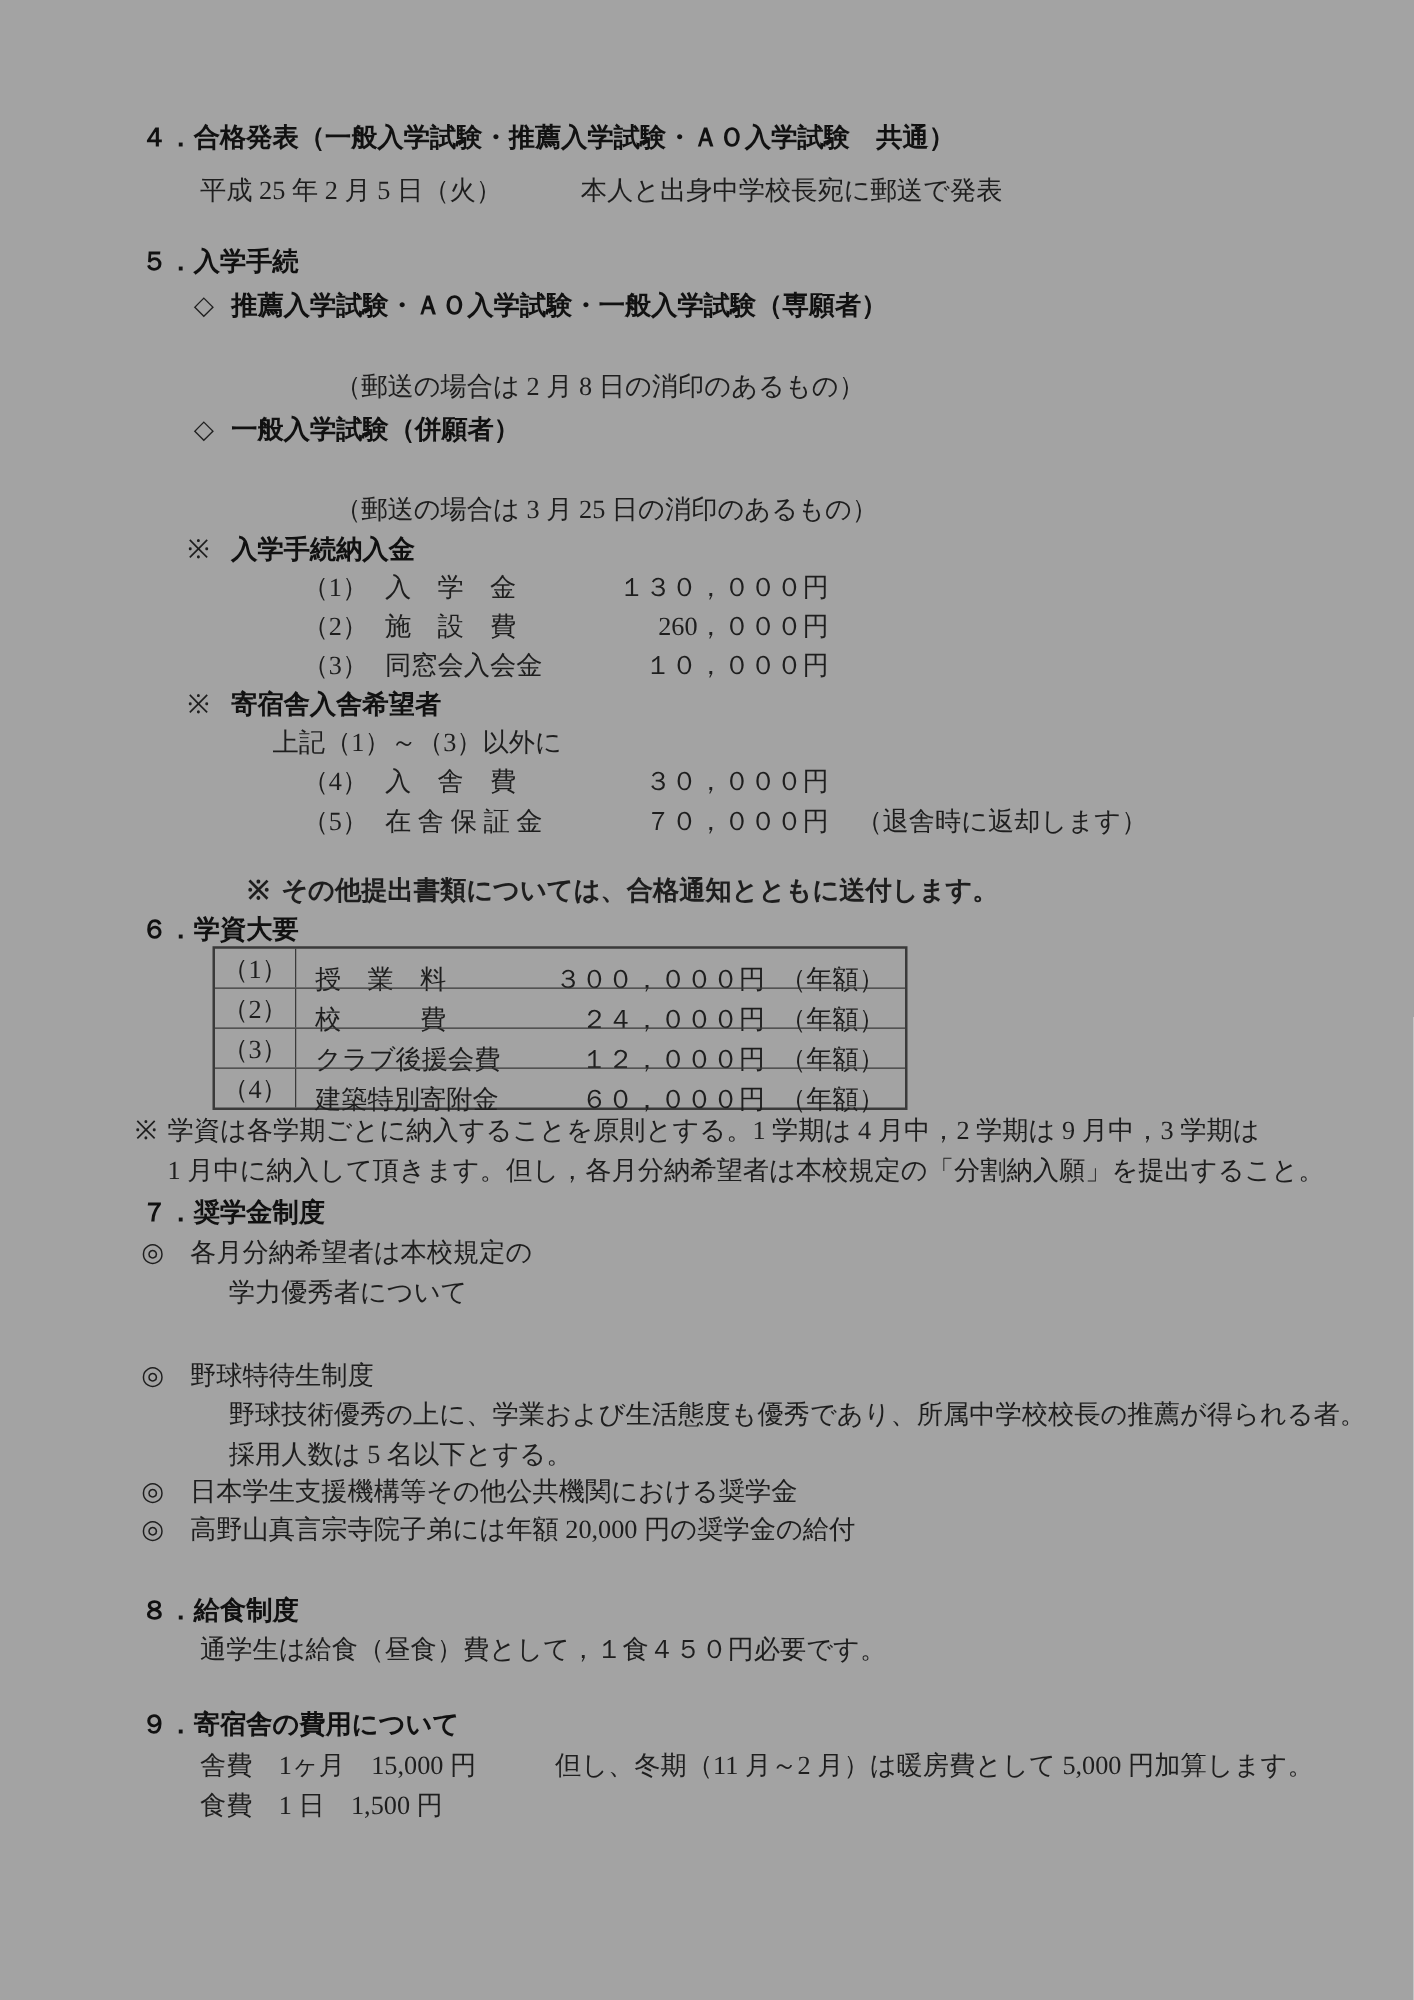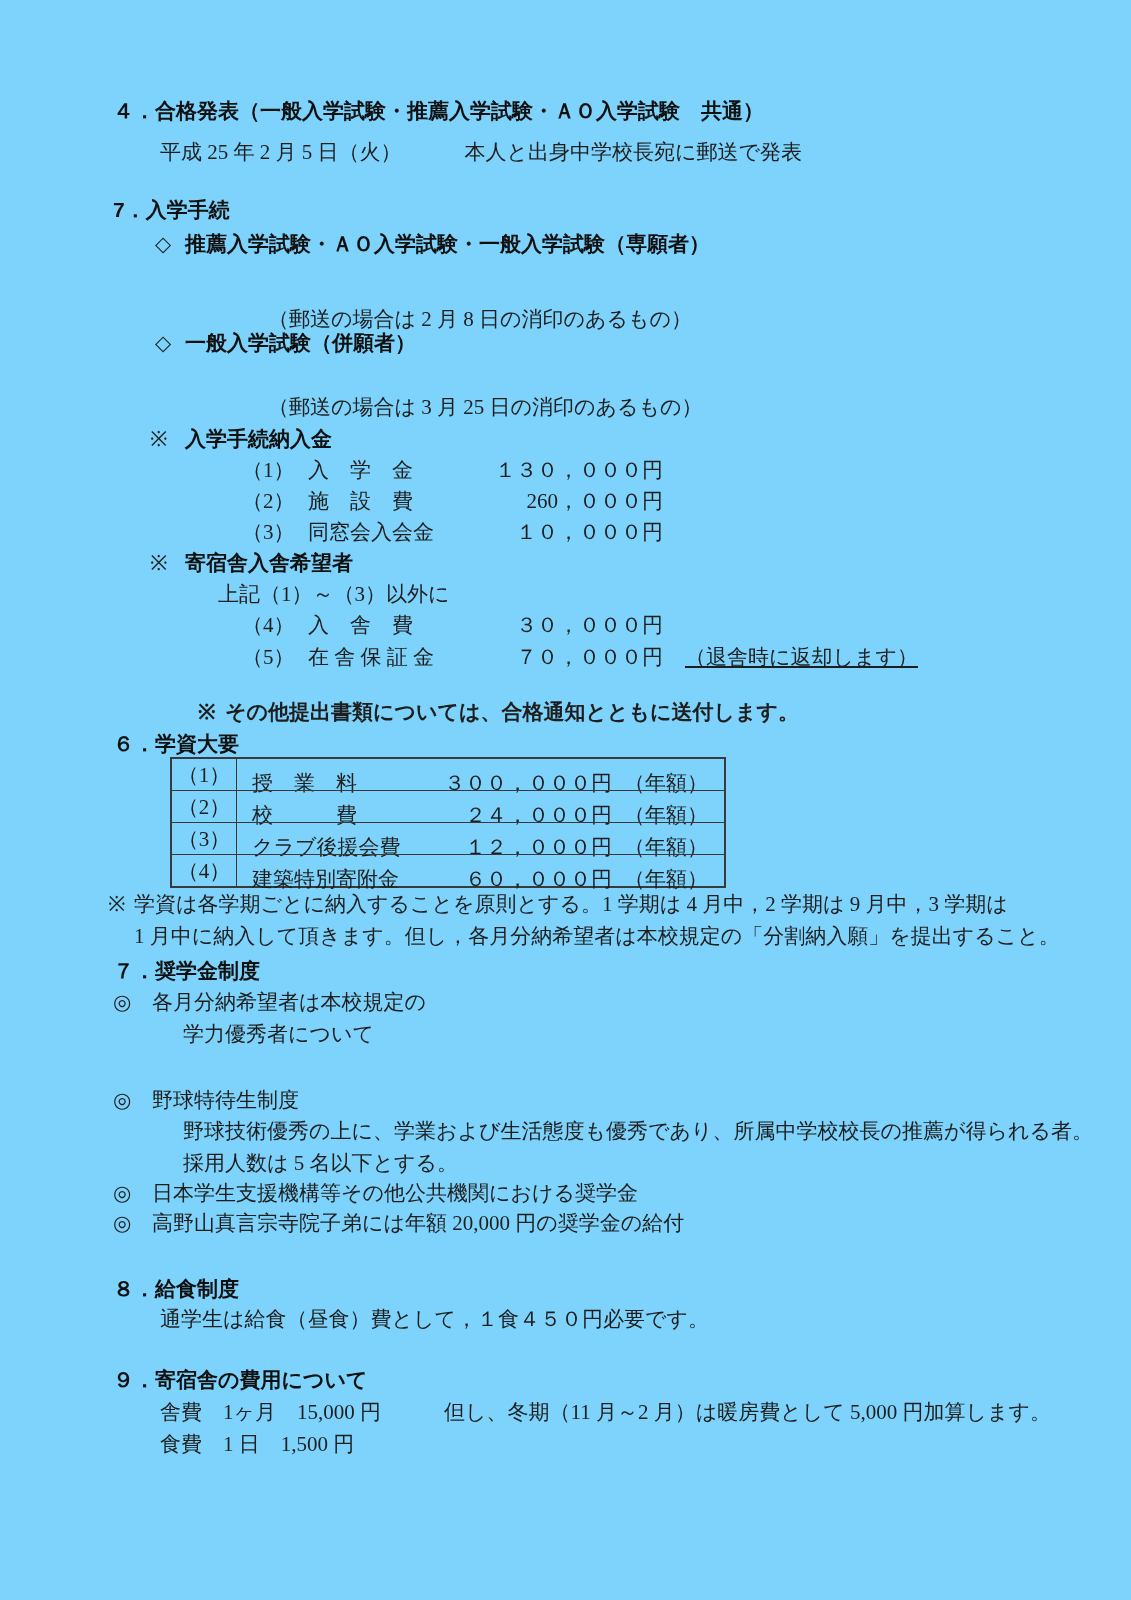--- a/index.html
+++ b/index.html
@@ -1,20 +1,20 @@
 <!DOCTYPE html>
 <html><head>
 <meta charset="utf-8">
 <style>
   html,body{margin:0;padding:0;background:#f3f3f3;}
   .page{
     position:relative;
     width:1131px;height:1600px;
     margin:0 auto;
-    background:#7dd3fc;
+    background:#a3a3a3;
     color:#1e1e1e;
     overflow:hidden;
     font-family:"Liberation Serif","DejaVu Serif",serif;
   }
   .line{
     position:absolute;
     white-space:pre;
     font-size:21px;
     line-height:1.25;
     display:flex;
@@ -31,21 +31,21 @@
   .mk-d{width:30px;}   
   .mk-k{width:35px;}   
   .mk-doc{width:27px;} 
   .mk-n{width:26px;}   
   .mk-c{width:39px;}   
   
   .feerow{left:242px;}
   .feerow .no{flex:none;width:66px;}
   .feerow .name{flex:none;width:145px;}
   .feerow .amt{flex:none;width:210px;text-align:right;}
-  .feerow .fnote{flex:none;margin-left:22px;text-decoration:underline;}
+  .feerow .fnote{flex:none;margin-left:22px;}
   
   .fee-table{
     position:absolute;left:170px;top:757px;width:556px;height:131px;
     border:2px solid #3a3a3a;
     display:flex;flex-direction:column;
     box-sizing:border-box;
     font-size:21px;
   }
   .trow{flex:1;display:flex;border-top:1px solid #3a3a3a;min-height:0;}
   .trow:first-child{border-top:none;}
@@ -62,27 +62,27 @@
   .trow .c2 .tnote{flex:none;width:84px;margin-left:12px;text-align:right;}
 </style>
 </head>
 <body>
 
 <div class="page">
 
   <div class="line gothic" style="left:113px;top:98px">４．合格発表（一般入学試験・推薦入学試験・ＡＯ入学試験　共通）</div>
   <div class="line" style="left:160px;top:139px">平成 25 年 2 月 5 日（火）　　　本人と出身中学校長宛に郵送で発表</div>
 
-  <div class="line gothic" style="left:113px;top:197px">7．入学手続</div>
+  <div class="line gothic" style="left:113px;top:197px">５．入学手続</div>
 
   <div class="line" style="left:155px;top:231px">
     <span class="mk mk-d">◇</span>
     <span class="gothic">推薦入学試験・ＡＯ入学試験・一般入学試験（専願者）</span>
   </div>
-  <div class="line" style="left:268px;top:306px">（郵送の場合は 2 月 8 日の消印のあるもの）</div>
+  <div class="line" style="left:268px;top:296px">（郵送の場合は 2 月 8 日の消印のあるもの）</div>
 
   <div class="line" style="left:155px;top:330px">
     <span class="mk mk-d">◇</span>
     <span class="gothic">一般入学試験（併願者）</span>
   </div>
   <div class="line" style="left:268px;top:394px">（郵送の場合は 3 月 25 日の消印のあるもの）</div>
 
   <div class="line" style="left:150px;top:426px">
     <span class="mk mk-k">※</span>
     <span class="gothic">入学手続納入金</span>

